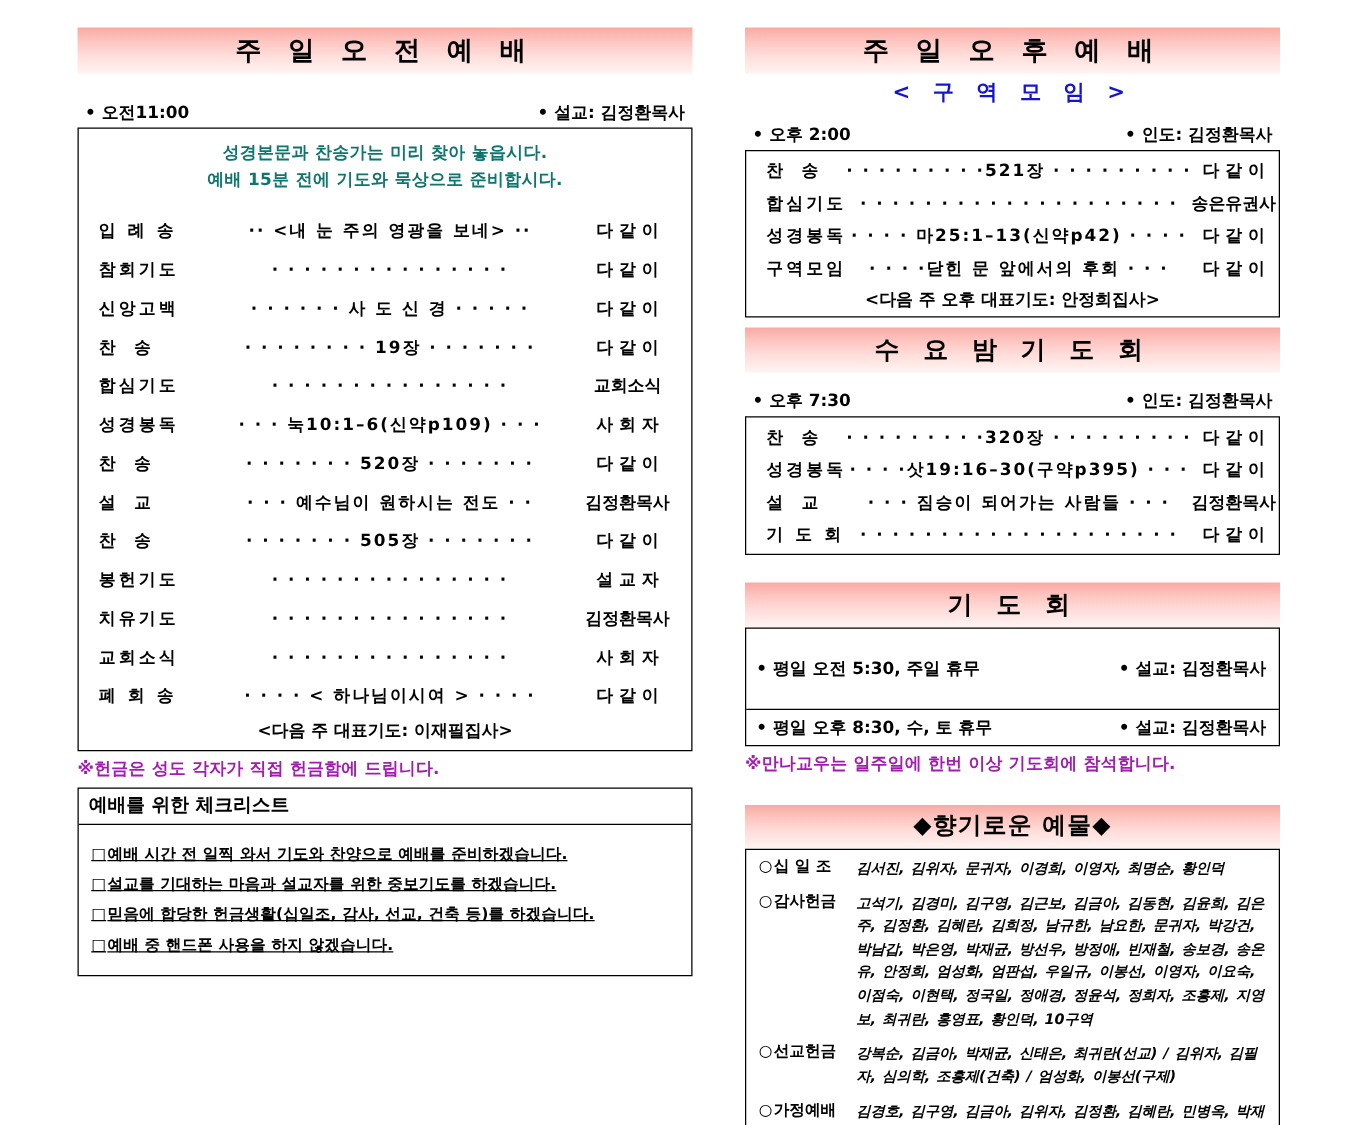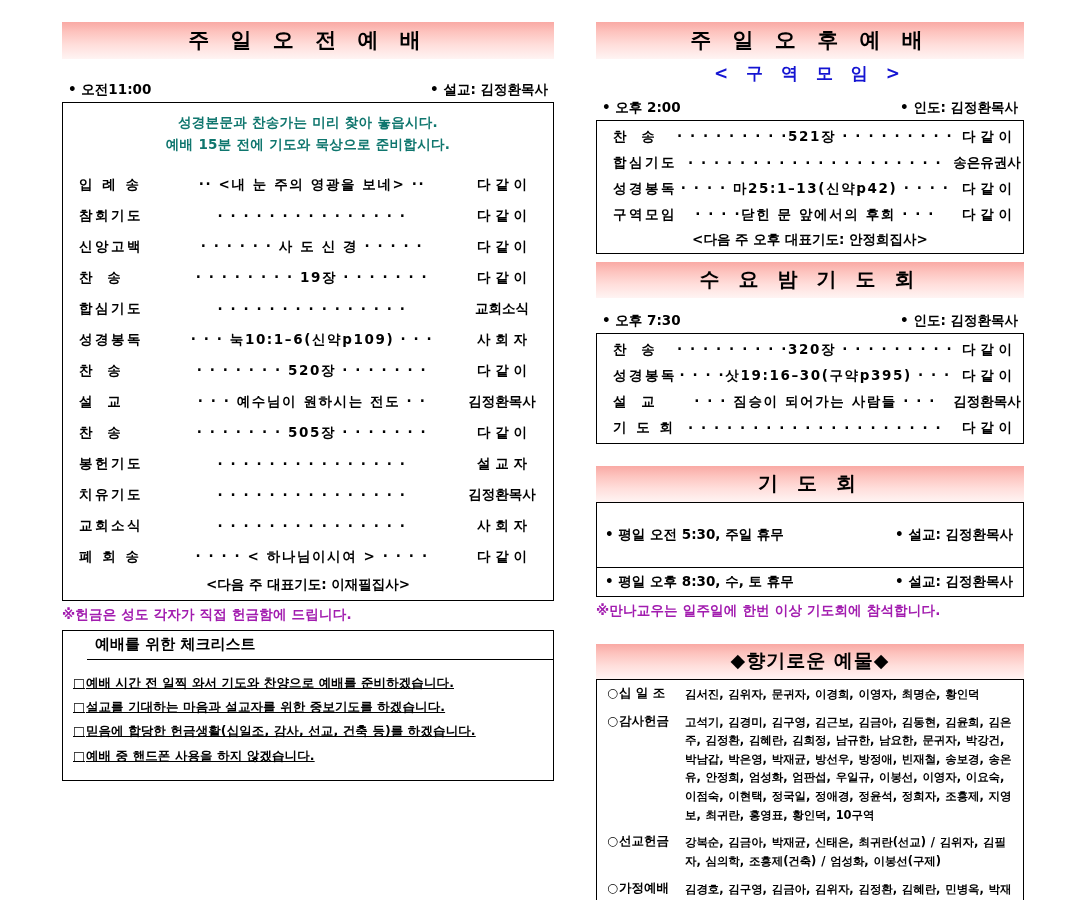--- a/index.html
+++ b/index.html
@@ -107,21 +107,20 @@
     padding: 5px 0 6px 0;
     letter-spacing: .2px;
   }
 
   
   .checkbox-card { border: 1.6px solid #000; }
   .checkbox-card .hd {
     font-size: 15px; font-weight: bold;
     padding: 4px 8px 5px 8px;
     border-bottom: 1.6px solid #000;
-    margin-left: 24px;
   }
   .checkbox-card .bd { padding: 11px 10px 12px 10px; text-decoration: underline; }
   .checkbox-card .bd div {
     font-size: 12.5px; font-weight: bold;
     line-height: 1.95;
     letter-spacing: .1px;
   }
   .cbx::before { content: "□"; margin-right: 1px; }
 
   
@@ -145,20 +144,21 @@
     padding-left: 6px;
     white-space: nowrap;
   }
   .offer-label::before { content: "○"; margin-right: 1px; }
   .offer-names {
     flex: 1 1 auto;
     font-size: 11.5px; font-weight: bold;
     line-height: 1.62;
     letter-spacing: -0.1px;
     word-spacing: 1px;
+    font-style: italic;
   }
   .gap8 { height: 8px; }
   .gap10 { height: 10px; }
   .gap14 { height: 14px; }
   .gap18 { height: 18px; }
   .gap22 { height: 22px; }
 </style>
 </head>
 <body>
 

